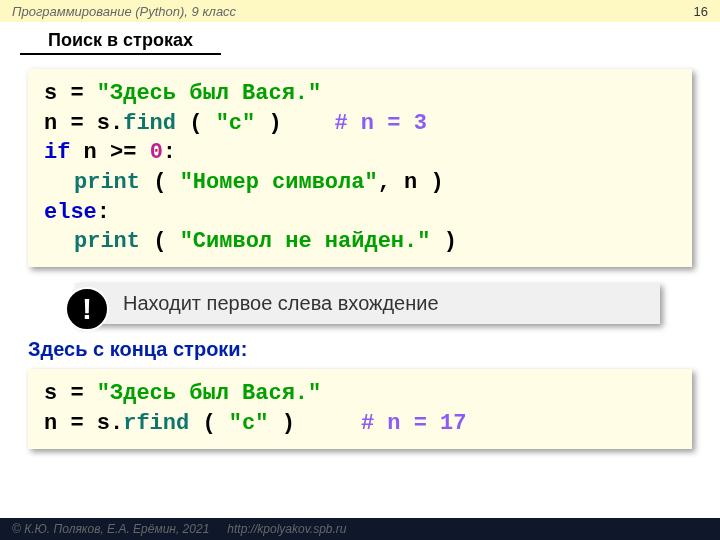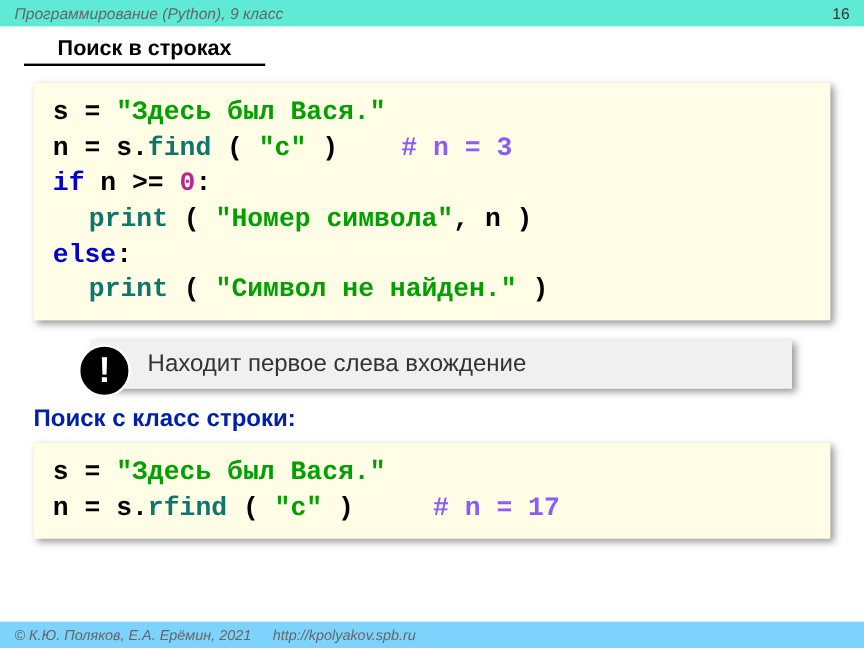--- a/index.html
+++ b/index.html
@@ -7,21 +7,21 @@
     width: 720px;
     height: 540px;
     background: #fff;
     font-family: Arial, sans-serif;
     position: relative;
     overflow: hidden;
   }
   .header-bar {
     width: 100%;
     height: 22px;
-    background: #5eead4;
+    background: #fef9c3;
     display: flex;
     justify-content: space-between;
     align-items: center;
     padding: 0 12px;
     font-size: 13px;
     color: #666;
     font-style: italic;
   }
   .page-num { font-weight: normal; font-style: normal; color: #333; text-align: right; }
   .title {
@@ -80,21 +80,21 @@
     font-size: 20px;
     font-weight: bold;
     color: #0020a8;
     padding: 2px 28px 8px;
   }
   .footer {
     position: absolute;
     bottom: 0;
     width: 100%;
     height: 22px;
-    background: #7dd3fc;
+    background: #0f172a;
     display: flex;
     align-items: center;
     padding: 0 12px;
     font-size: 12px;
     color: #666;
     font-style: italic;
     gap: 18px;
   }
 </style>
 </head>
@@ -126,21 +126,21 @@
   <div>
     <span class="indent"><span class="fn">print</span> <span class="txt">(</span> <span class="str">"Символ не найден."</span> <span class="txt">)</span></span>
   </div>
 </div>
 
 <div class="note-box">
   <div class="note-badge">!</div>
   <div>Находит первое слева вхождение</div>
 </div>
 
-<div class="subheading">Поиск с класс строки:</div>
+<div class="subheading">Здесь с конца строки:</div>
 
 <div class="code-block">
   <div>
     <span class="txt">s</span> <span class="txt">=</span> <span class="str">"Здесь был Вася."</span>
   </div>
   <div>
     <span class="txt">n</span> <span class="txt">=</span> <span class="txt">s.</span><span class="fn">rfind</span> <span class="txt">(</span> <span class="str">"с"</span> <span class="txt">)</span> &nbsp;&nbsp;&nbsp;&nbsp;<span class="cmt"># n = 17</span>
   </div>
 </div>
 

